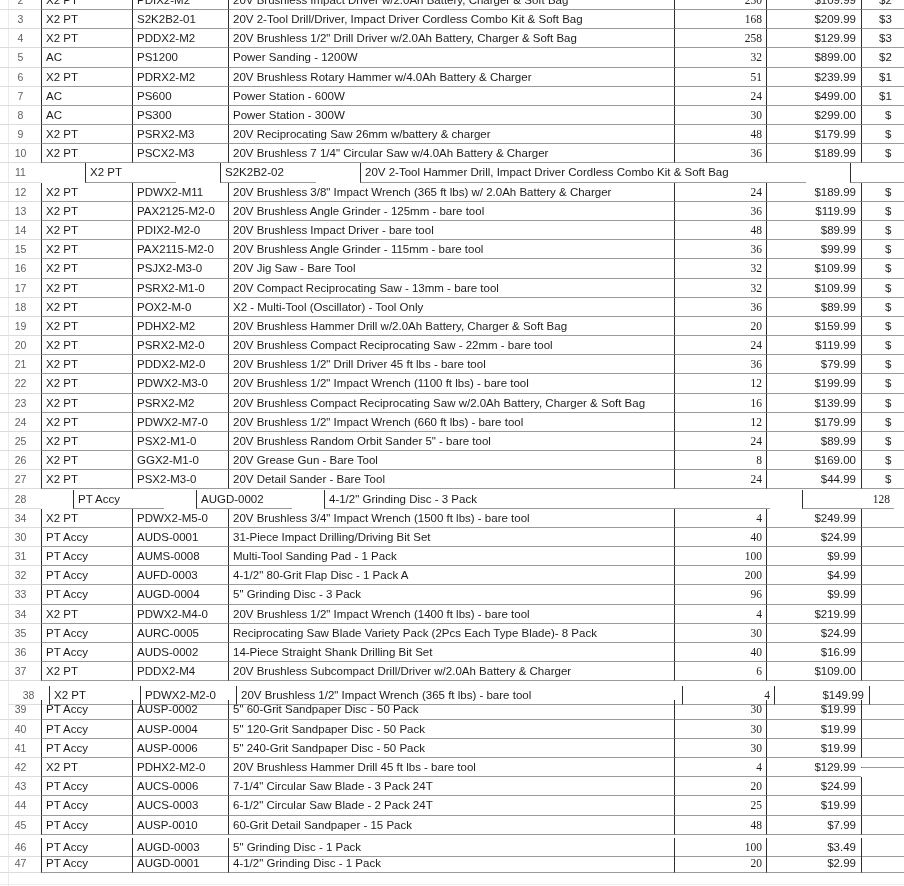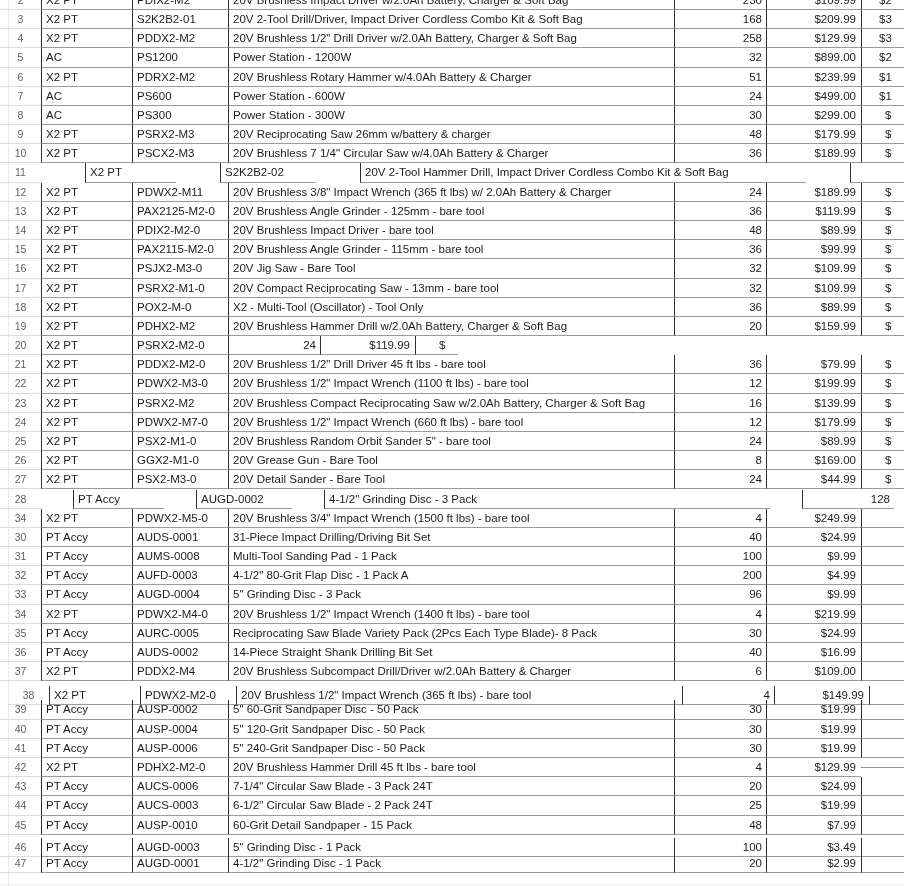--- a/index.html
+++ b/index.html
@@ -39,21 +39,21 @@
     border-bottom:1px solid #dcdcdc;
   }
   .tcell{
     border-left:1px solid #2e2e2e;
     border-bottom:1px solid #9b9b9b;
     padding-left:4px;
   }
   .cat{width:91px;}
   .sku{width:96px;}
   .desc{width:446px;}
-  .qty{width:92px;text-align:right;padding-right:4px;padding-left:0;}
+  .qty{width:92px;text-align:right;padding-right:4px;padding-left:0;font-family:Liberation Serif, serif;}
   .price{width:95px;text-align:right;padding-right:5px;padding-left:0;}
   .ext{width:43px;padding-left:0;}
 </style>
 </head>
 <body>
 
 <div class="sheet">
   <div class="gutter-vline"></div>
   <div class="below-grid-line"></div>
   <div id="rows-container">
@@ -81,21 +81,21 @@
     <div class="cell tcell sku">PDDX2-M2</div>
     <div class="cell tcell desc">20V Brushless 1/2" Drill Driver w/2.0Ah Battery, Charger &amp; Soft Bag</div>
     <div class="cell tcell qty">258</div>
     <div class="cell tcell price">$129.99</div>
     <div class="cell tcell ext" style="padding-left: 17px;">$3</div>
   </div>
       <div class="row" style="top: 48.36px;">
     <div class="cell num">5</div>
     <div class="cell tcell cat">AC</div>
     <div class="cell tcell sku">PS1200</div>
-    <div class="cell tcell desc">Power Station - 1200W</div>
+    <div class="cell tcell desc">Power Sanding - 1200W</div>
     <div class="cell tcell qty">32</div>
     <div class="cell tcell price">$899.00</div>
     <div class="cell tcell ext" style="padding-left: 17px;">$2</div>
   </div>
       <div class="row" style="top: 67.54px;">
     <div class="cell num">6</div>
     <div class="cell tcell cat">X2 PT</div>
     <div class="cell tcell sku">PDRX2-M2</div>
     <div class="cell tcell desc">20V Brushless Rotary Hammer w/4.0Ah Battery &amp; Charger</div>
     <div class="cell tcell qty">51</div>
@@ -216,20 +216,21 @@
     <div class="cell tcell sku">PDHX2-M2</div>
     <div class="cell tcell desc">20V Brushless Hammer Drill w/2.0Ah Battery, Charger &amp; Soft Bag</div>
     <div class="cell tcell qty">20</div>
     <div class="cell tcell price">$159.99</div>
     <div class="cell tcell ext" style="padding-left: 23px;">$</div>
   </div>
       <div class="row" style="top: 336.06px;">
     <div class="cell num">20</div>
     <div class="cell tcell cat">X2 PT</div>
     <div class="cell tcell sku">PSRX2-M2-0</div>
+    <div class="cell tcell desc">20V Brushless Compact Reciprocating Saw - 22mm - bare tool</div>
     <div class="cell tcell qty">24</div>
     <div class="cell tcell price">$119.99</div>
     <div class="cell tcell ext" style="padding-left: 23px;">$</div>
   </div>
       <div class="row" style="top: 355.24px;">
     <div class="cell num">21</div>
     <div class="cell tcell cat">X2 PT</div>
     <div class="cell tcell sku">PDDX2-M2-0</div>
     <div class="cell tcell desc">20V Brushless 1/2" Drill Driver 45 ft lbs - bare tool</div>
     <div class="cell tcell qty">36</div>

